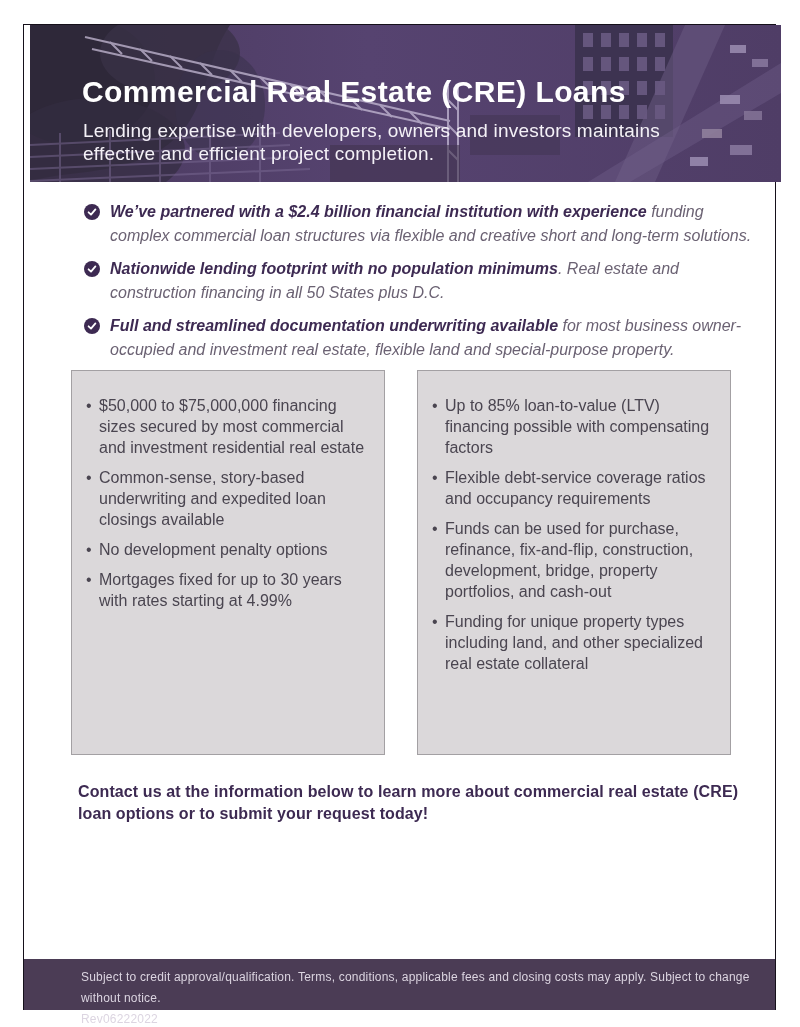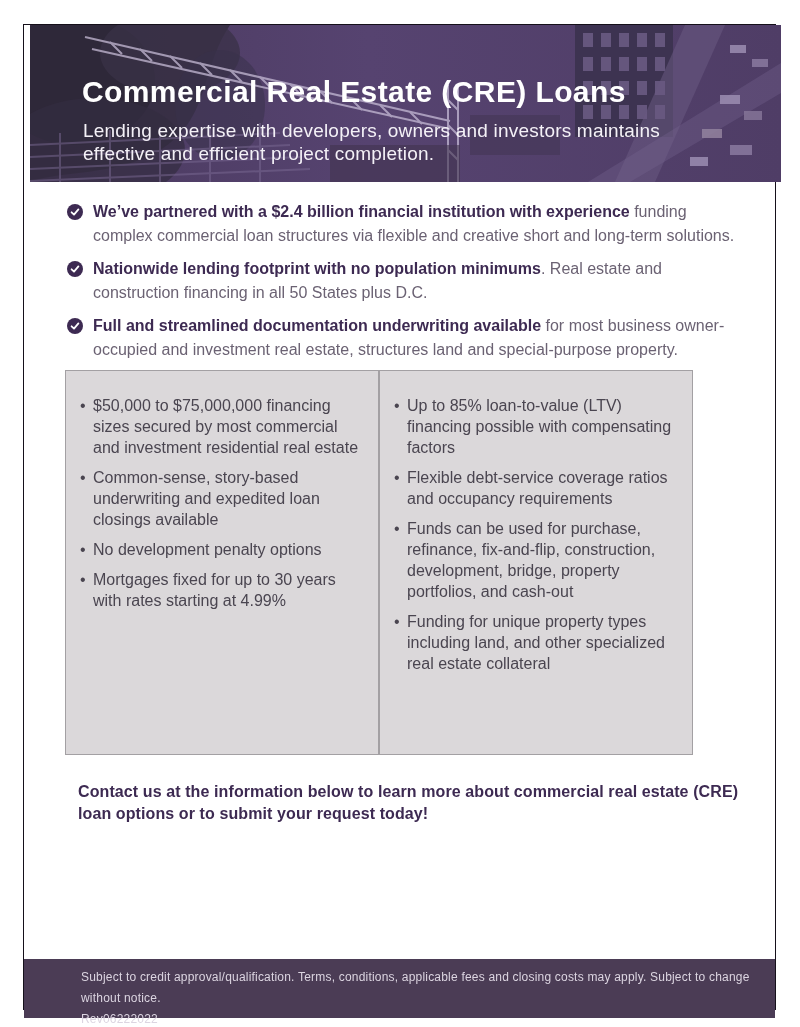--- a/index.html
+++ b/index.html
@@ -18,48 +18,48 @@
   .hero-title {
     position:absolute; left:52px; top:50px; width:660px;
     color:#ffffff; font-size:30px; font-weight:bold; letter-spacing:0.4px;
   }
   .hero-sub {
     position:absolute; left:53px; top:94px; width:645px;
     color:#f4f1f7; font-size:19px; line-height:23px; letter-spacing:0.2px;
   }
 
   
-  .highlights { position:absolute; left:43px; top:175px; width:678px; }
+  .highlights { position:absolute; left:60px; top:175px; width:678px;font-style:italic; }
   .hl-item { position:relative; padding-left:26px; margin-bottom:9px;
              font-size:16px; line-height:24px; color:#6b6273; }
   .hl-item b { color:#3d2a52; }
   .check { position:absolute; left:0; top:4px; width:16px; height:16px; }
   .check svg { display:block; width:16px; height:16px; }
 
   
-  .boxes { position:absolute; left:41px; top:345px; width:661px; display:flex; }
+  .boxes { position:absolute; left:47px; top:345px; width:661px; display:flex; gap:32px; }
   .box {
     width:314px; height:385px; background:#dbd8da; border:1px solid #a3a0a3;
   }
   .box ul { list-style:none; margin:0; padding:24px 14px 0 14px; }
   .box li {
     position:relative; padding-left:13px; margin-bottom:9px;
     font-size:16px; line-height:21px; color:#4a4550;
   }
   .box li::before { content:"\2022"; position:absolute; left:0; top:0; color:#4a4550; }
 
   
   .contact {
     position:absolute; left:54px; top:756px; width:670px;
     font-size:16px; font-weight:bold; line-height:22px; color:#3d2a52; letter-spacing:0.1px;
   }
 
   
   .footer {
-    position:absolute; left:0; top:934px; width:751px; height:59px;
+    position:absolute; left:0; top:934px; width:751px; height:51px;
     background:#4b3c55; padding:8px 20px 0 57px;
   }
   .footer p { margin:0; font-size:12px; line-height:21px; color:#dcd5e1; letter-spacing:0.2px; }
 </style>
 </head>
 <body>
 
 <div class="page">
   <div class="frame">
 
@@ -161,21 +161,21 @@
         <p><b>Nationwide lending footprint with no population minimums</b><span>. Real estate and construction financing in all 50 States plus D.C.</span></p>
       </div>
 
       <div class="hl-item">
         <span class="check">
           <svg viewBox="0 0 16 16">
               <circle cx="8" cy="8" r="8" fill="#3d2a52"></circle>
               <path d="M4.6 8.3 L7 10.6 L11.4 5.4" stroke="#ffffff" stroke-width="1.8" fill="none" stroke-linecap="round" stroke-linejoin="round"></path>
             </svg>
         </span>
-        <p><b>Full and streamlined documentation underwriting available</b><span> for most business owner-occupied and investment real estate, structures land and special-purpose property.</span></p>
+        <p><b>Full and streamlined documentation underwriting available</b><span> for most business owner-occupied and investment real estate, flexible land and special-purpose property.</span></p>
       </div>
 
     </div>
 
     <div class="boxes">
 
       <div class="box">
         <ul>
           <li>$50,000 to $75,000,000 financing sizes secured by most commercial and investment residential real estate</li>
           <li>Common-sense, story-based underwriting and expedited loan closings available</li>

